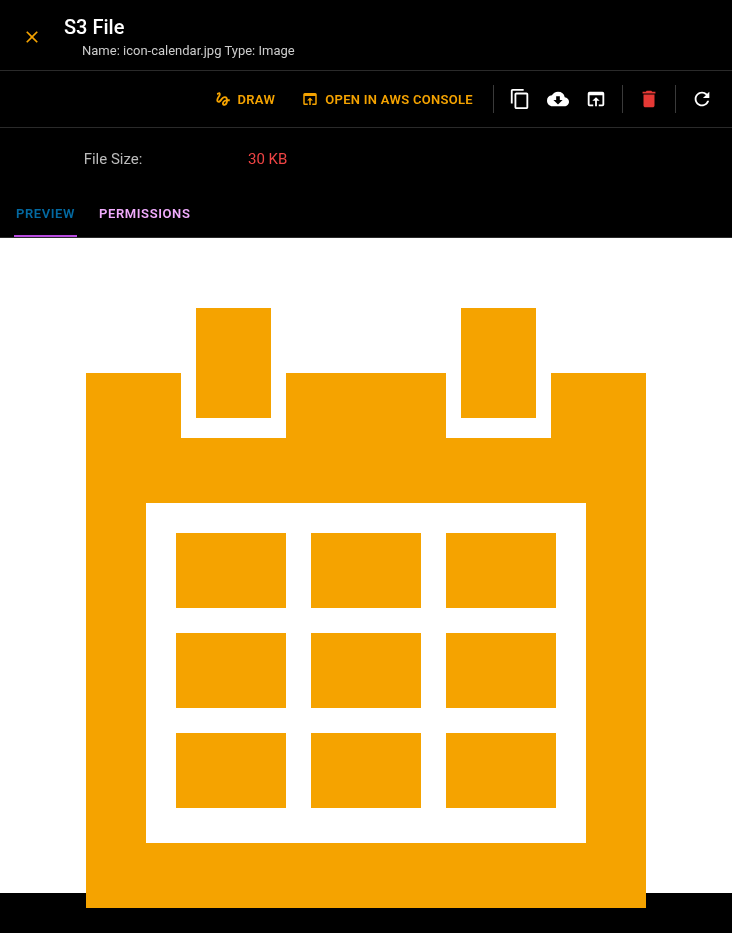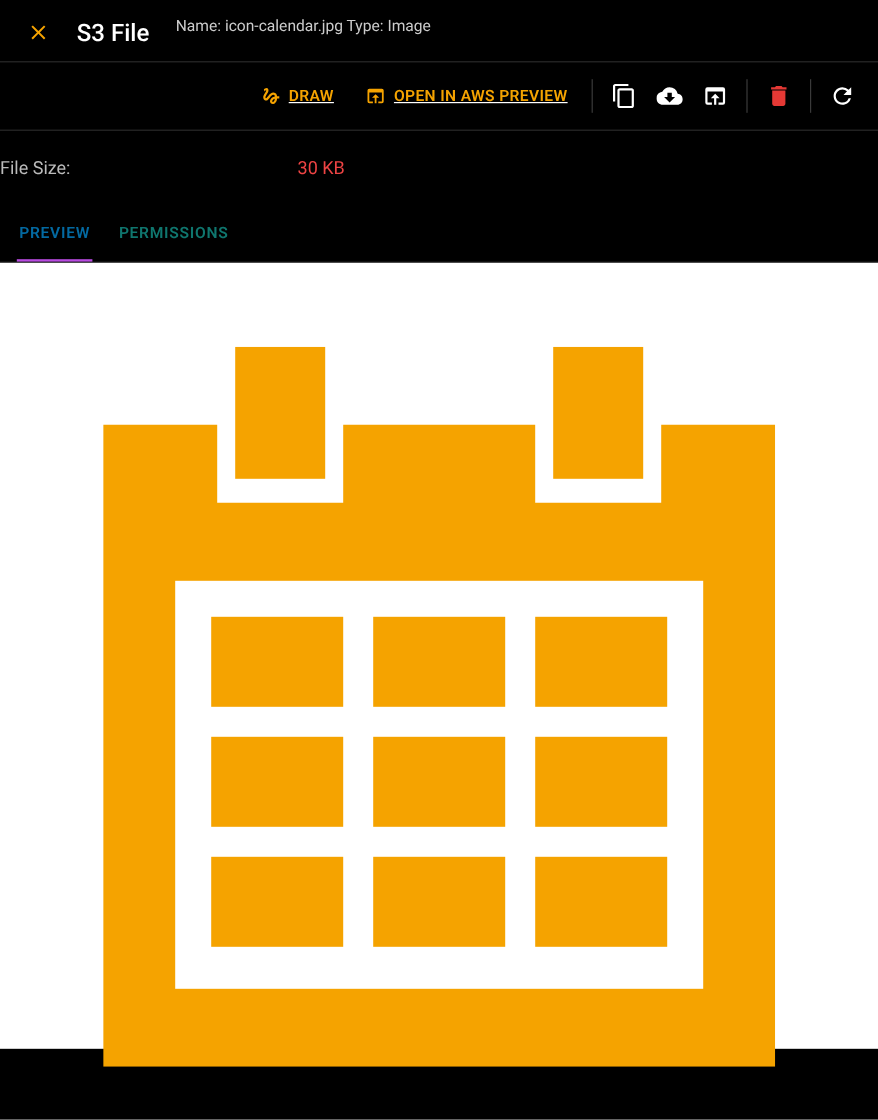--- a/index.html
+++ b/index.html
@@ -23,40 +23,39 @@
     font-size: 22px;
     cursor: pointer;
     display: flex;
     align-items: center;
     justify-content: center;
     width: 24px;
     height: 24px;
   }
   .title-block {
     display: flex;
-    flex-direction: row;
+    flex-direction: column;
     gap: 4px;
   }
   .title {
     font-size: 20px;
     font-weight: 500;
   }
   .subtitle {
     font-size: 13px;
     color: #ccc;
     margin-left: 18px;
   }
   .toolbar {
     display: flex;
     align-items: center;
     justify-content: flex-end;
     padding: 10px 12px;
     gap: 2px;
     border-bottom: 1px solid #2a2a2a;
-    text-decoration: underline;
   }
   .tb-btn {
     display: flex;
     align-items: center;
     gap: 6px;
     color: #f5a300;
     font-size: 13px;
     font-weight: 600;
     letter-spacing: 0.3px;
     padding: 8px 12px;
@@ -81,41 +80,41 @@
   .meta {
     padding: 16px 0 18px 0;
   }
   .meta-row {
     display: flex;
     align-items: center;
     margin: 6px 0;
   }
   .meta-label {
     width: 248px;
-    text-align: left;
+    text-align: center;
     color: #bbb;
     font-size: 15px;
     padding-right: 22px;
   }
   .meta-value {
     color: #ef4444;
     font-size: 15px;
   }
   .tabs {
     display: flex;
     align-items: center;
     padding: 0 14px;
     gap: 20px;
     border-bottom: 1px solid #2a2a2a;
   }
   .tab {
     font-size: 13px;
     font-weight: 600;
     letter-spacing: 0.6px;
-    color: #0f766e;
+    color: #f0abfc;
     padding: 14px 2px;
     cursor: pointer;
     border-bottom: 2px solid transparent;
   }
   .tab.active {
     color: #0369a1;
     border-bottom: 2px solid #b84be0;
   }
   .preview-area {
     background: #fff;
@@ -152,21 +151,21 @@
   <div class="tb-btn">
     <svg viewBox="0 0 24 24" width="18" height="18">
         <path fill="#f5a300" d="M4.59 6.89c.7-.71 1.4-1.35 1.71-1.22.5.2 0 1.03-.3 1.52-.25.42-2.86 3.89-2.86 6.31 0 1.28.48 2.34 1.34 2.98.75.56 1.74.73 2.64.46 1.07-.31 1.95-1.4 3.06-2.77 1.21-1.49 2.83-3.44 4.08-3.44 1.63 0 1.65 1.01 1.76 1.79-3.78.64-5.38 3.67-5.38 5.37 0 1.7 1.44 3.09 3.21 3.09 1.63 0 4.29-1.33 4.69-6.1H21v-2.5h-2.47c-.15-1.65-1.09-4.2-4.03-4.2-2.25 0-4.18 1.91-4.94 2.84-.58.73-2.06 2.48-2.29 2.72-.25.3-.68.84-1.11.84-.45 0-.72-.83-.36-1.92.35-1.09 1.4-2.86 1.85-3.52.78-1.14 1.3-1.92 1.3-3.28C8.95 3.69 7.89 3 7.02 3 5.67 3 4.2 4.04 3.83 4.4L4.59 6.89zM13.88 18.55c-.31 0-.74-.26-.74-.72 0-.6.73-2.2 2.87-2.76-.3 2.69-1.43 3.48-2.13 3.48z"></path>
       </svg>
     <span>DRAW</span>
   </div>
   <div class="tb-btn">
     <svg viewBox="0 0 24 24" width="18" height="18">
         <path fill="#f5a300" d="M19 4H5a2 2 0 0 0-2 2v12a2 2 0 0 0 2 2h4v-2H5V8h14v10h-4v2h4a2 2 0 0 0 2-2V6a2 2 0 0 0-2-2zm-7 6-4 4h3v6h2v-6h3l-4-4z"></path>
       </svg>
-    <span>OPEN IN AWS PREVIEW</span>
+    <span>OPEN IN AWS CONSOLE</span>
   </div>
   <div class="tb-sep"></div>
   <div class="tb-icon">
     <svg viewBox="0 0 24 24">
         <path fill="#fff" d="M16 1H4c-1.1 0-2 .9-2 2v14h2V3h12V1zm3 4H8c-1.1 0-2 .9-2 2v14c0 1.1.9 2 2 2h11c1.1 0 2-.9 2-2V7c0-1.1-.9-2-2-2zm0 16H8V7h11v14z"></path>
       </svg>
   </div>
   <div class="tb-icon">
     <svg viewBox="0 0 24 24">
         <path fill="#fff" d="M19.35 10.04A7.49 7.49 0 0 0 12 4C9.11 4 6.6 5.64 5.35 8.04A5.994 5.994 0 0 0 0 14c0 3.31 2.69 6 6 6h13c2.76 0 5-2.24 5-5 0-2.64-2.05-4.78-4.65-4.96zM17 13l-5 5-5-5h3V9h4v4h3z"></path>

